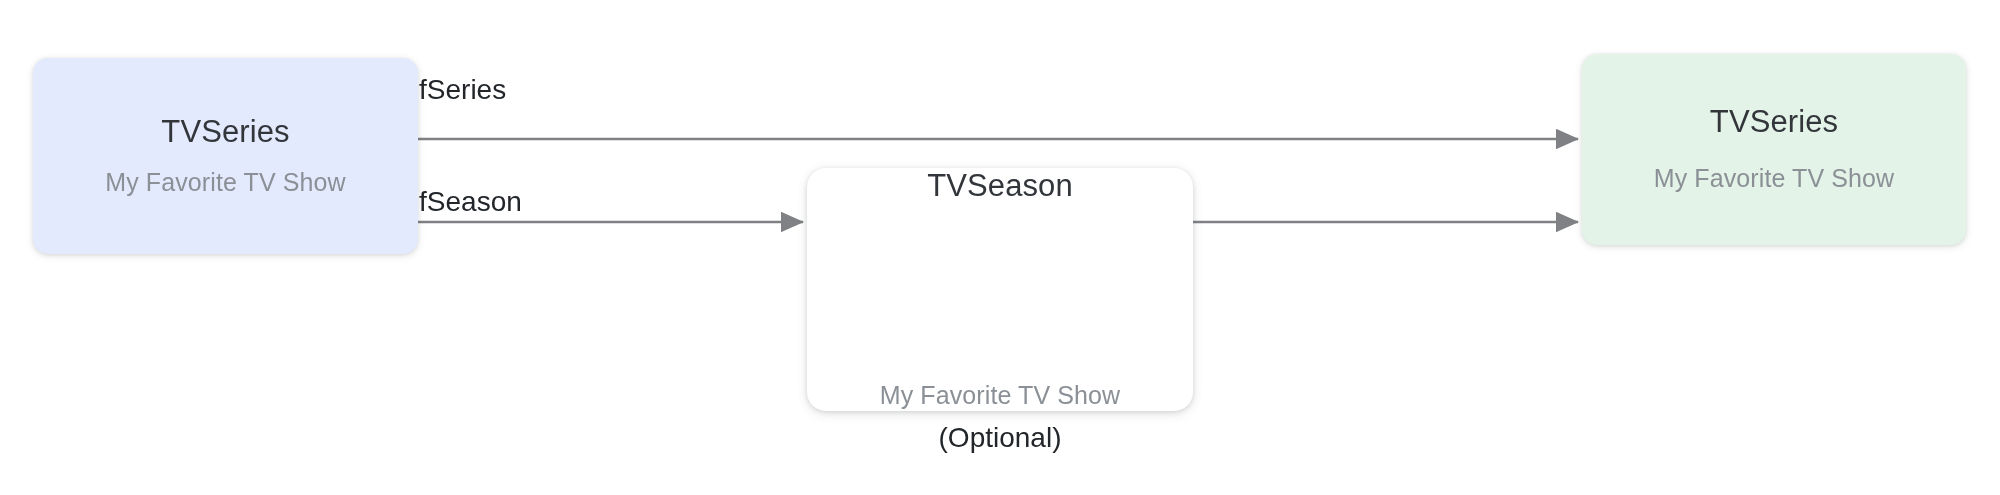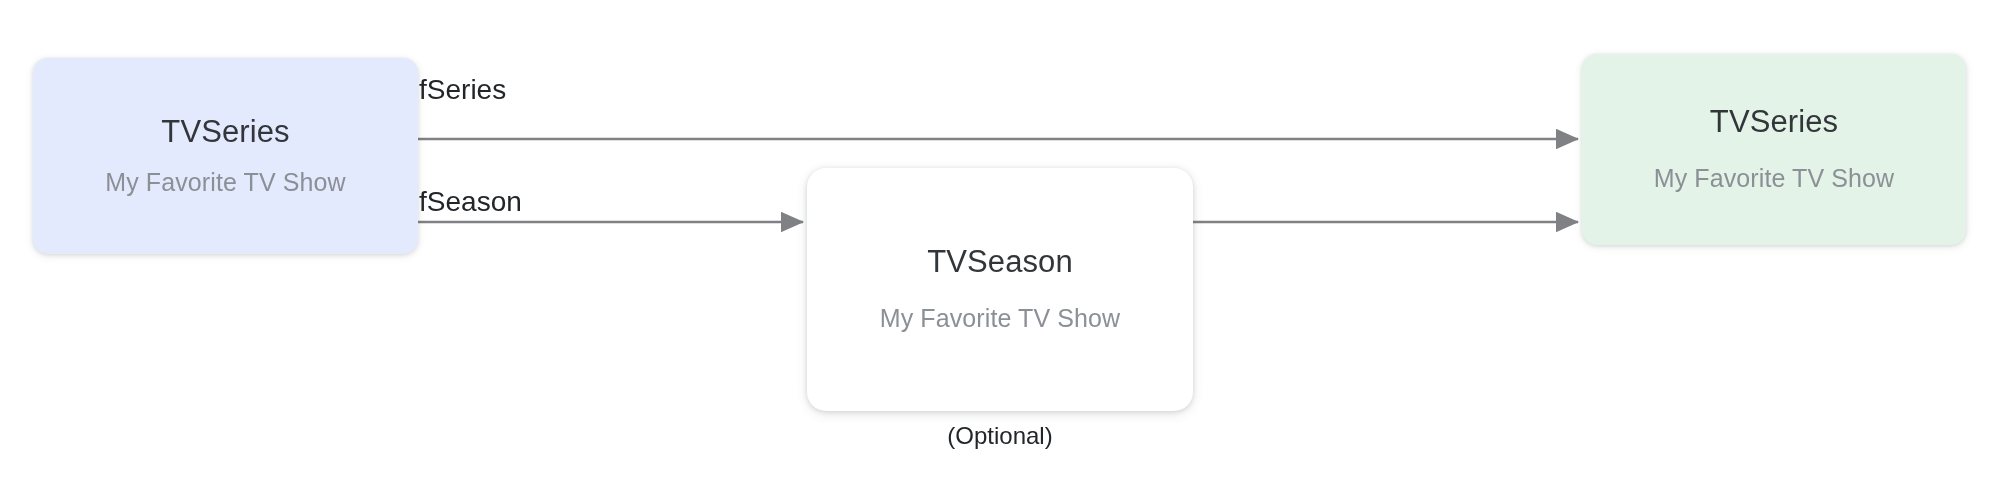--- a/index.html
+++ b/index.html
@@ -68,20 +68,21 @@
   
   #node-tvseason {
     left: 807px;
     top: 168px;
     width: 386px;
     height: 243px;
     background: #ffffff;
     border-radius: 19px;
     box-shadow: 0 1px 5px rgba(60, 64, 67, 0.16),
                 0 3px 12px rgba(60, 64, 67, 0.12);
+    justify-content: space-between;
   }
   #node-tvseason .node-subtitle { margin-top: 22px; }
 
   
   #node-tvseries {
     left: 1582px;
     top: 54px;
     width: 384px;
     height: 191px;
     background: #e3f3e8;
@@ -115,21 +116,21 @@
   #edge-label-partofseason     { left: 349px; top: 188px; }
   #edge-label-partofseries-mid { left: 958px; top: 188px; }
 
   
   #optional-note {
     position: absolute;
     left: 807px;
     top: 424px;
     width: 386px;
     text-align: center;
-    font-size: 24px;
+    font-size: 28px;
     line-height: 1;
     color: #222529;
     white-space: nowrap;
     z-index: 2;
   }
 </style>
 </head>
 <body>
 
 <div id="diagram-canvas">

